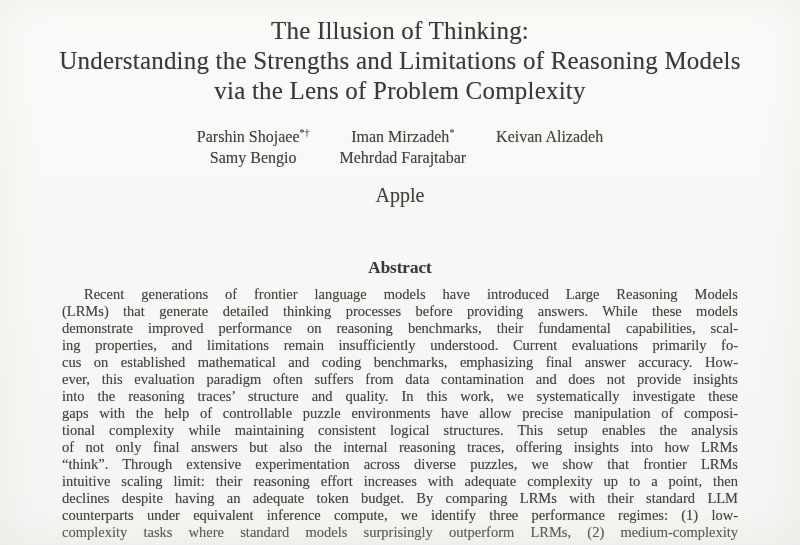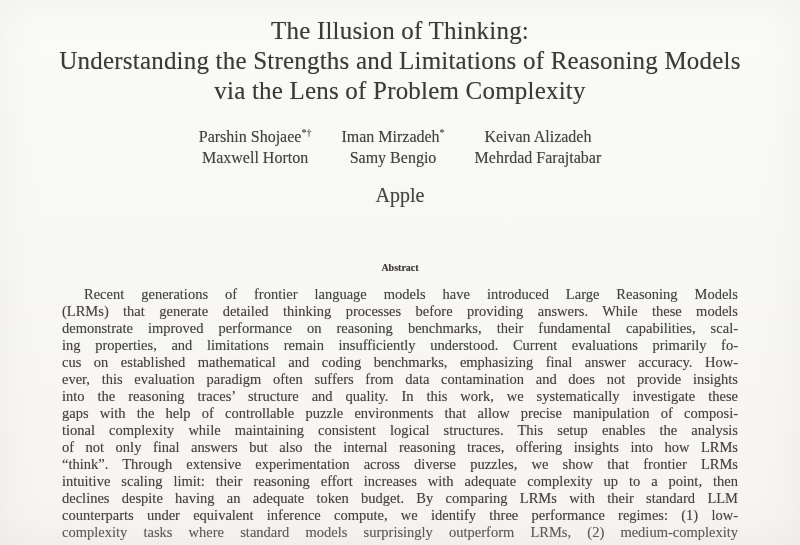--- a/index.html
+++ b/index.html
@@ -49,21 +49,21 @@
   }
   .affiliation {
     margin-top: 17px;
     text-align: center;
     font-size: 20px;
     line-height: 20px;
   }
   .abstract-heading {
     margin-top: 53px;
     text-align: center;
-    font-size: 10px;
+    font-size: 17px;
     line-height: 20px;
     font-weight: bold;
     color: #3c3a38;
   }
   .abstract-body {
     margin: 8px 62px 0 62px;
     font-size: 14.5px;
   }
   .abs-line {
     line-height: 17px;
@@ -87,38 +87,37 @@
   <div class="title-block">
     <div class="title-line">The Illusion of Thinking:</div>
     <div class="title-line">Understanding the Strengths and Limitations of Reasoning Models</div>
     <div class="title-line">via the Lens of Problem Complexity</div>
   </div>
 
   <div class="authors-grid">
     <span class="author"><span>Parshin Shojaee</span><sup>*†</sup></span>
     <span class="author"><span>Iman Mirzadeh</span><sup>*</sup></span>
     <span class="author"><span>Keivan Alizadeh</span><sup></sup></span>
-    <span class="author"><span>Maxwell Horton</span><sup></sup></span>
     <span class="author"><span>Samy Bengio</span><sup></sup></span>
     <span class="author"><span>Mehrdad Farajtabar</span><sup></sup></span>
   </div>
 
   <div class="affiliation">Apple</div>
 
   <div class="abstract-heading">Abstract</div>
 
   <div class="abstract-body">
     <div class="abs-line first">Recent generations of frontier language models have introduced Large Reasoning Models</div>
     <div class="abs-line">(LRMs) that generate detailed thinking processes before providing answers. While these models</div>
     <div class="abs-line">demonstrate improved performance on reasoning benchmarks, their fundamental capabilities, scal-</div>
     <div class="abs-line">ing properties, and limitations remain insufficiently understood. Current evaluations primarily fo-</div>
     <div class="abs-line">cus on established mathematical and coding benchmarks, emphasizing final answer accuracy. How-</div>
     <div class="abs-line">ever, this evaluation paradigm often suffers from data contamination and does not provide insights</div>
     <div class="abs-line">into the reasoning traces’ structure and quality. In this work, we systematically investigate these</div>
-    <div class="abs-line">gaps with the help of controllable puzzle environments that allow precise manipulation of composi-</div>
+    <div class="abs-line">gaps with the help of controllable puzzle environments have allow precise manipulation of composi-</div>
     <div class="abs-line">tional complexity while maintaining consistent logical structures. This setup enables the analysis</div>
     <div class="abs-line">of not only final answers but also the internal reasoning traces, offering insights into how LRMs</div>
     <div class="abs-line">“think”. Through extensive experimentation across diverse puzzles, we show that frontier LRMs</div>
     <div class="abs-line">intuitive scaling limit: their reasoning effort increases with adequate complexity up to a point, then</div>
     <div class="abs-line">declines despite having an adequate token budget. By comparing LRMs with their standard LLM</div>
     <div class="abs-line">counterparts under equivalent inference compute, we identify three performance regimes: (1) low-</div>
     <div class="abs-line clipped">complexity tasks where standard models surprisingly outperform LRMs, (2) medium-complexity</div>
   </div>
 
 </div>

